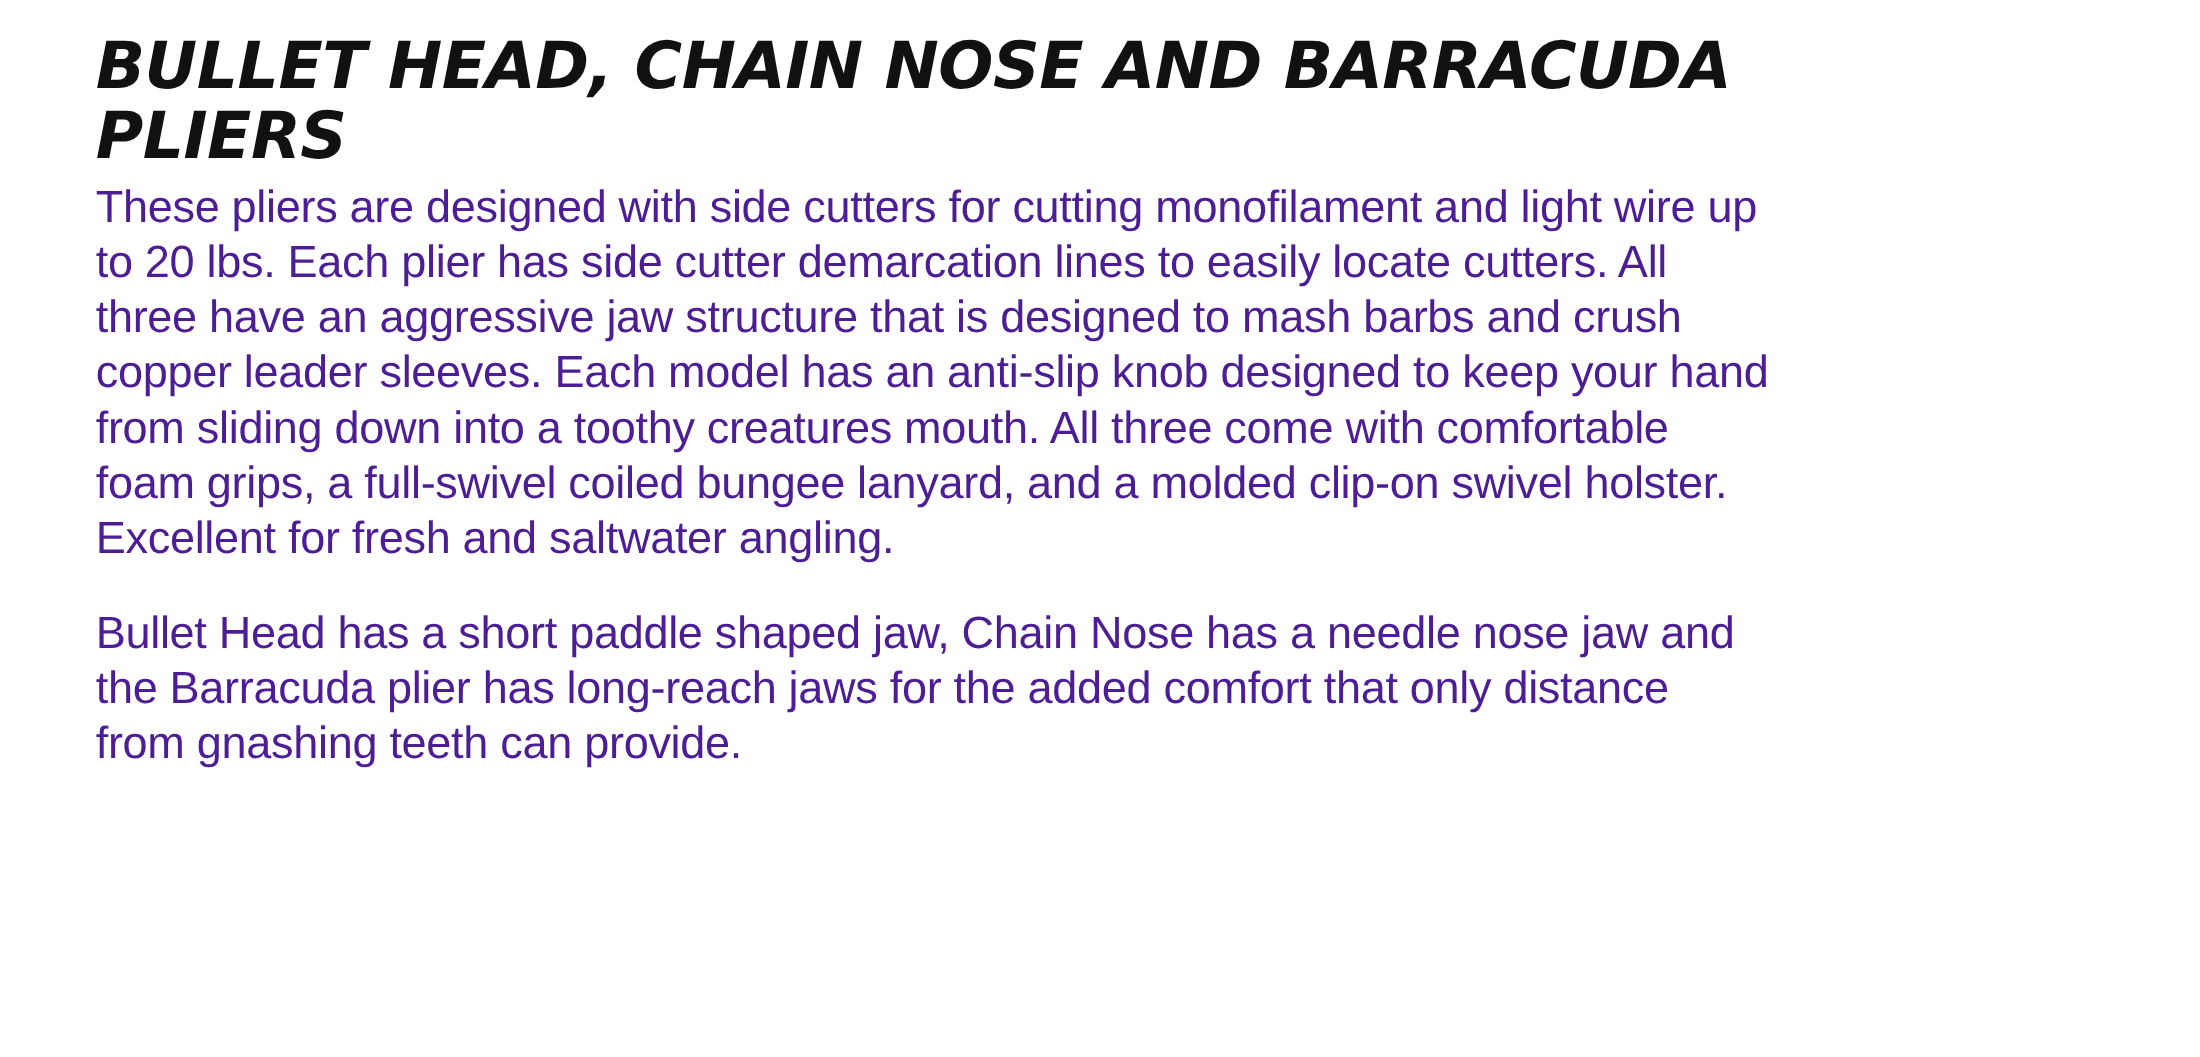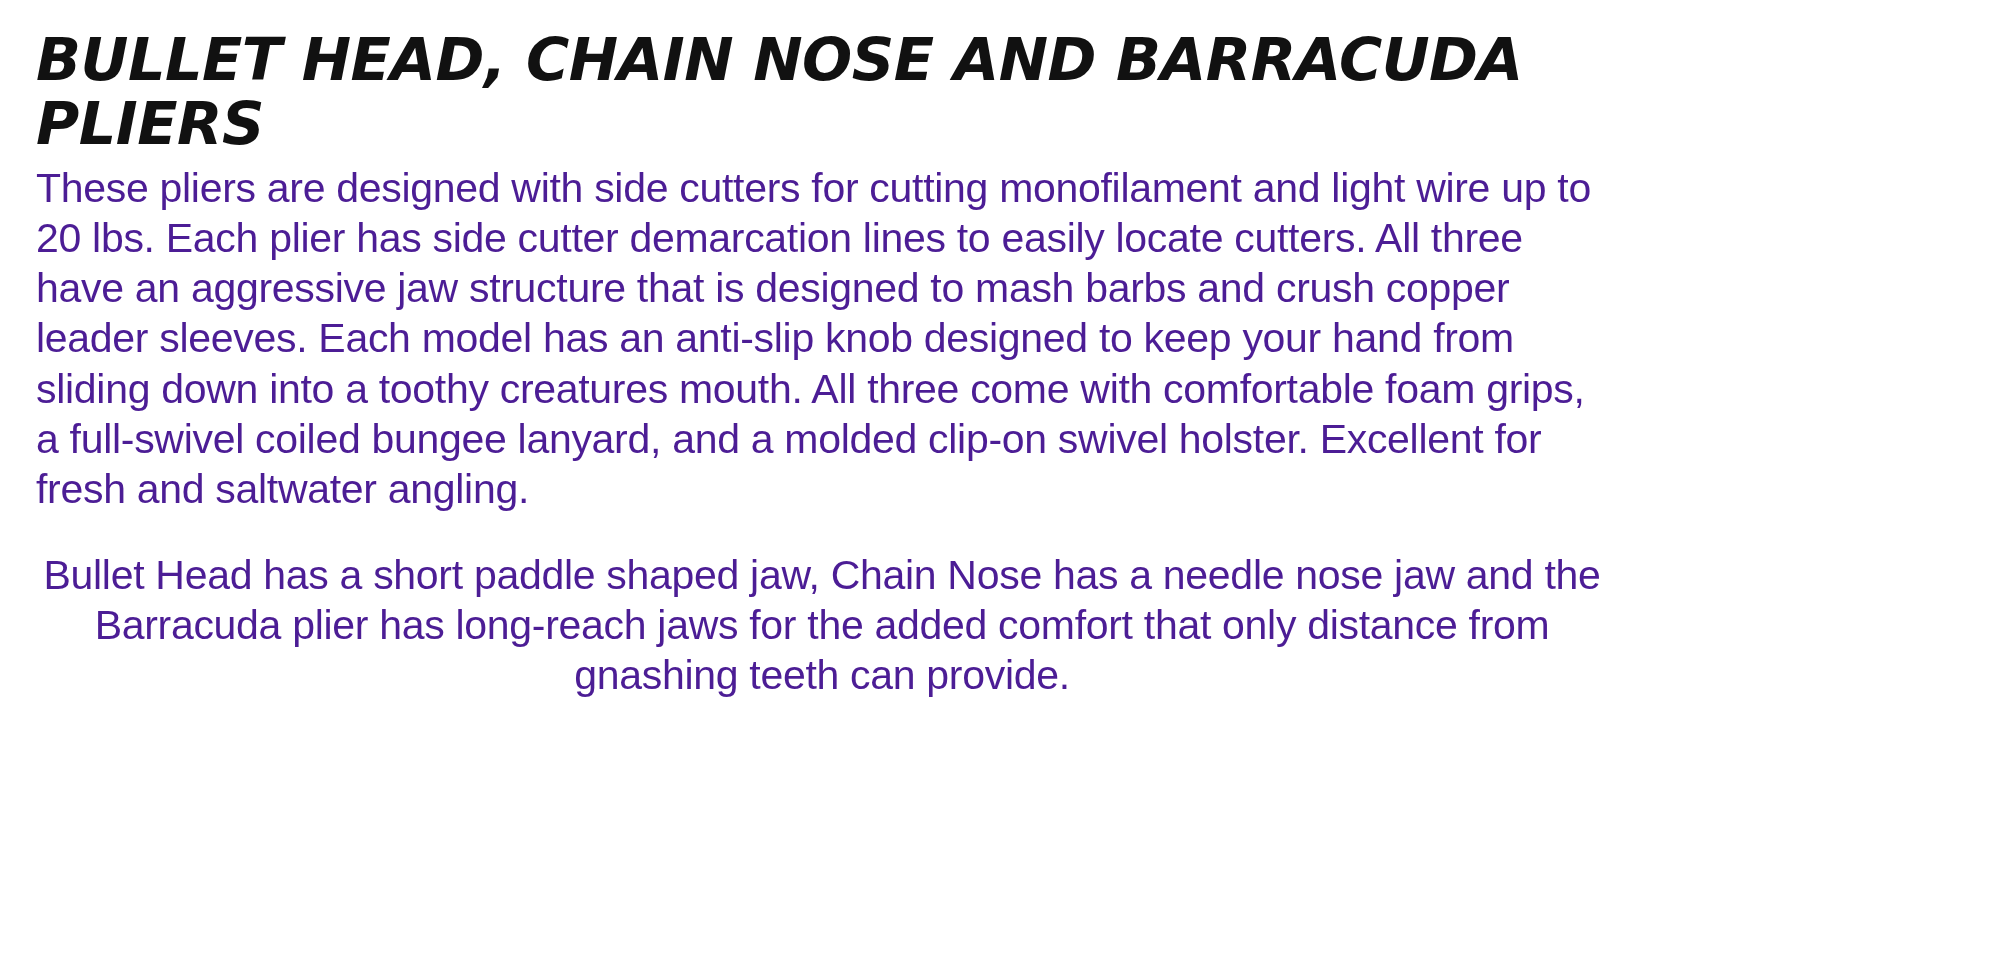--- a/index.html
+++ b/index.html
@@ -11,21 +11,21 @@
     width: 2000px;
     height: 961px;
     overflow: hidden;
     font-family: "Liberation Sans", sans-serif;
     color: #000000;
   }
   .page {
     box-sizing: border-box;
     width: 1668px;
     height: 961px;
-    padding: 28px 60px 0 36px;
+    padding: 28px 60px 0 87px;
     background: #ffffff;
   }
   .doc-title {
     font-family: "DejaVu Sans", sans-serif;
     font-weight: bold;
     font-style: italic;
     font-size: 59px;
     line-height: 1.08;
     letter-spacing: -0.5px;
     margin: 0 0 8px 0;
@@ -46,21 +46,20 @@
     font-weight: 400;
     font-size: 41px;
     line-height: 1.22;
     letter-spacing: -0.3px;
     margin: 0 0 36px 0;
     color: #4c1d95;
     max-width: 1895px;
   }
   .body-para:last-child {
     margin-bottom: 0;
-    text-align: center;
   }
 </style>
 </head>
 <body>
 
 <div class="page">
   <h1 class="doc-title">BULLET HEAD, CHAIN NOSE AND BARRACUDA PLIERS</h1>
   <p class="body-para">These pliers are designed with side cutters for cutting monofilament and light wire up to 20 lbs. Each plier has side cutter demarcation lines to easily locate cutters. All three have an aggressive jaw structure that is designed to mash barbs and crush copper leader sleeves. Each model has an anti-slip knob designed to keep your hand from sliding down into a toothy creatures mouth. All three come with comfortable foam grips, a full-swivel coiled bungee lanyard, and a molded clip-on swivel holster. Excellent for fresh and saltwater angling.</p>
   <p class="body-para">Bullet Head has a short paddle shaped jaw, Chain Nose has a needle nose jaw and the Barracuda plier has long-reach jaws for the added comfort that only distance from gnashing teeth can provide.</p>
 </div>

